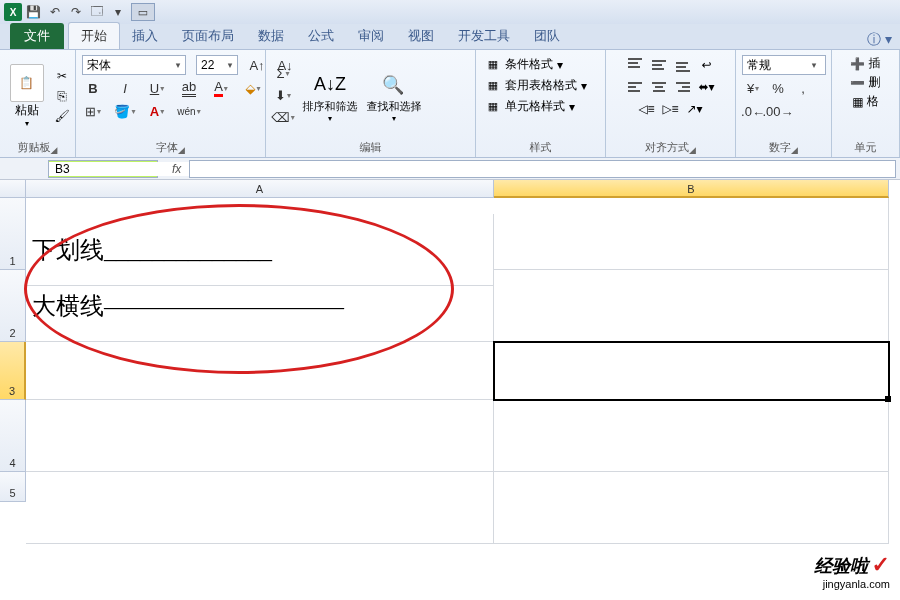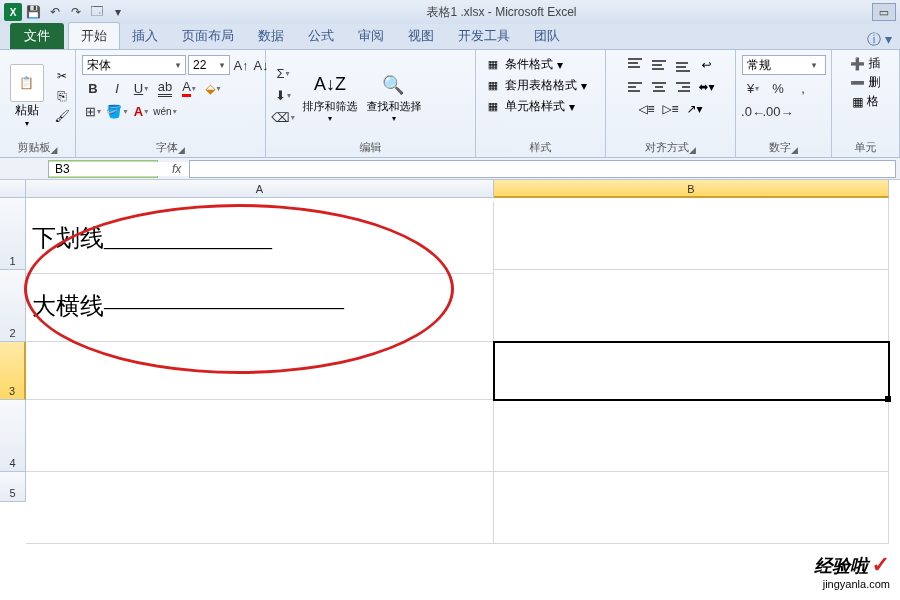--- a/index.html
+++ b/index.html
@@ -30,21 +30,21 @@
     
     .paste-btn { display: flex; flex-direction: column; align-items: center; padding: 2px 6px; cursor:pointer; }
     .paste-big { width: 34px; height: 38px; background:#fff; border:1px solid #c0c0c0; border-radius:2px; display:flex; align-items:center; justify-content:center; position:relative; }
     .clipboard-mini { display: flex; flex-direction: column; gap: 4px; padding: 0 3px; }
     .mini-icon { width: 18px; height: 16px; display:flex; align-items:center; justify-content:center; cursor:pointer; border:1px solid transparent; }
     
     .font-group .group-body { flex-direction: column; align-items: flex-start; gap: 3px; padding: 2px; }
     .combo { display: inline-flex; align-items: center; background: #fff; border: 1px solid #a0b0c8; height: 20px; }
     .combo input { border: none; outline: none; padding: 0 4px; font-size: 12px; }
     .combo .dd { width: 14px; text-align: center; font-size: 9px; color: #555; cursor:pointer; }
-    .font-row { display: flex; align-items: center; gap: 2px; }
+    .font-row { display: flex; align-items: center; gap: 10px; }
     .ribbon-btn { width: 22px; height: 20px; display: flex; align-items: center; justify-content: center; cursor: pointer; border: 1px solid transparent; font-size: 13px; color: #333; }
     .ribbon-btn.small { width: 18px; }
     .ribbon-btn .dd-sm { font-size: 8px; margin-left: 1px; color:#777; }
     
     .edit-group .group-body { display: flex; gap: 8px; padding: 2px; }
     .vstack { display: flex; flex-direction: column; gap: 2px; align-items: center; }
     .big-ribbon-btn { display: flex; flex-direction: column; align-items: center; width: 56px; cursor:pointer; padding-top:2px; }
     .big-ribbon-btn .icn { width: 28px; height: 28px; display:flex; align-items:center; justify-content:center; font-size:18px; }
     .big-ribbon-btn span { font-size: 11px; }
     
@@ -98,21 +98,20 @@
 
 <div class="title-bar">
   <div class="qat">
     <div class="excel-icon">X</div>
     <div class="qat-icon">💾</div>
     <div class="qat-icon">↶</div>
     <div class="qat-icon">↷</div>
     <div class="qat-icon">🗔</div>
     <div class="qat-icon">▾</div>
   </div>
-  <div class="title-text">表格1 .xlsx - Microsoft Excel</div>
   <div class="win-controls">
     <div class="win-btn">▭</div>
   </div>
 </div>
 
 <div class="tab-strip">
   <div class="file-tab">文件</div>
   <div class="tab active">开始</div>
   <div class="tab">插入</div>
   <div class="tab">页面布局</div>
@@ -357,21 +356,21 @@
     <div class="col-h sel" style="width:395px;">B</div>
   </div>
   <div class="row-headers">
     <div class="row-h" style="height:72px;">1</div>
     <div class="row-h" style="height:72px;">2</div>
     <div class="row-h sel" style="height:58px;">3</div>
     <div class="row-h" style="height:72px;">4</div>
     <div class="row-h" style="height:30px;">5</div>
   </div>
   <div class="cells">
-    <div class="cell" style="left:0; top:4px; width:468px; height:72px;">下划线______________</div>
+    <div class="cell" style="left:0; top:16px; width:468px; height:72px;">下划线______________</div>
     <div class="cell" style="left:468px; top:0; width:395px; height:72px;"></div>
     <div class="cell" style="left:0; top:72px; width:468px; height:72px;">大横线——————————</div>
     <div class="cell" style="left:468px; top:72px; width:395px; height:72px;"></div>
     <div class="cell" style="left:0; top:144px; width:468px; height:58px;"></div>
     <div class="cell selected" style="left:468px; top:144px; width:395px; height:58px;">
         <div class="sel-handle"></div>
       </div>
     <div class="cell" style="left:0; top:202px; width:468px; height:72px;"></div>
     <div class="cell" style="left:468px; top:202px; width:395px; height:72px;"></div>
     <div class="cell" style="left:0; top:274px; width:468px; height:72px;"></div>

